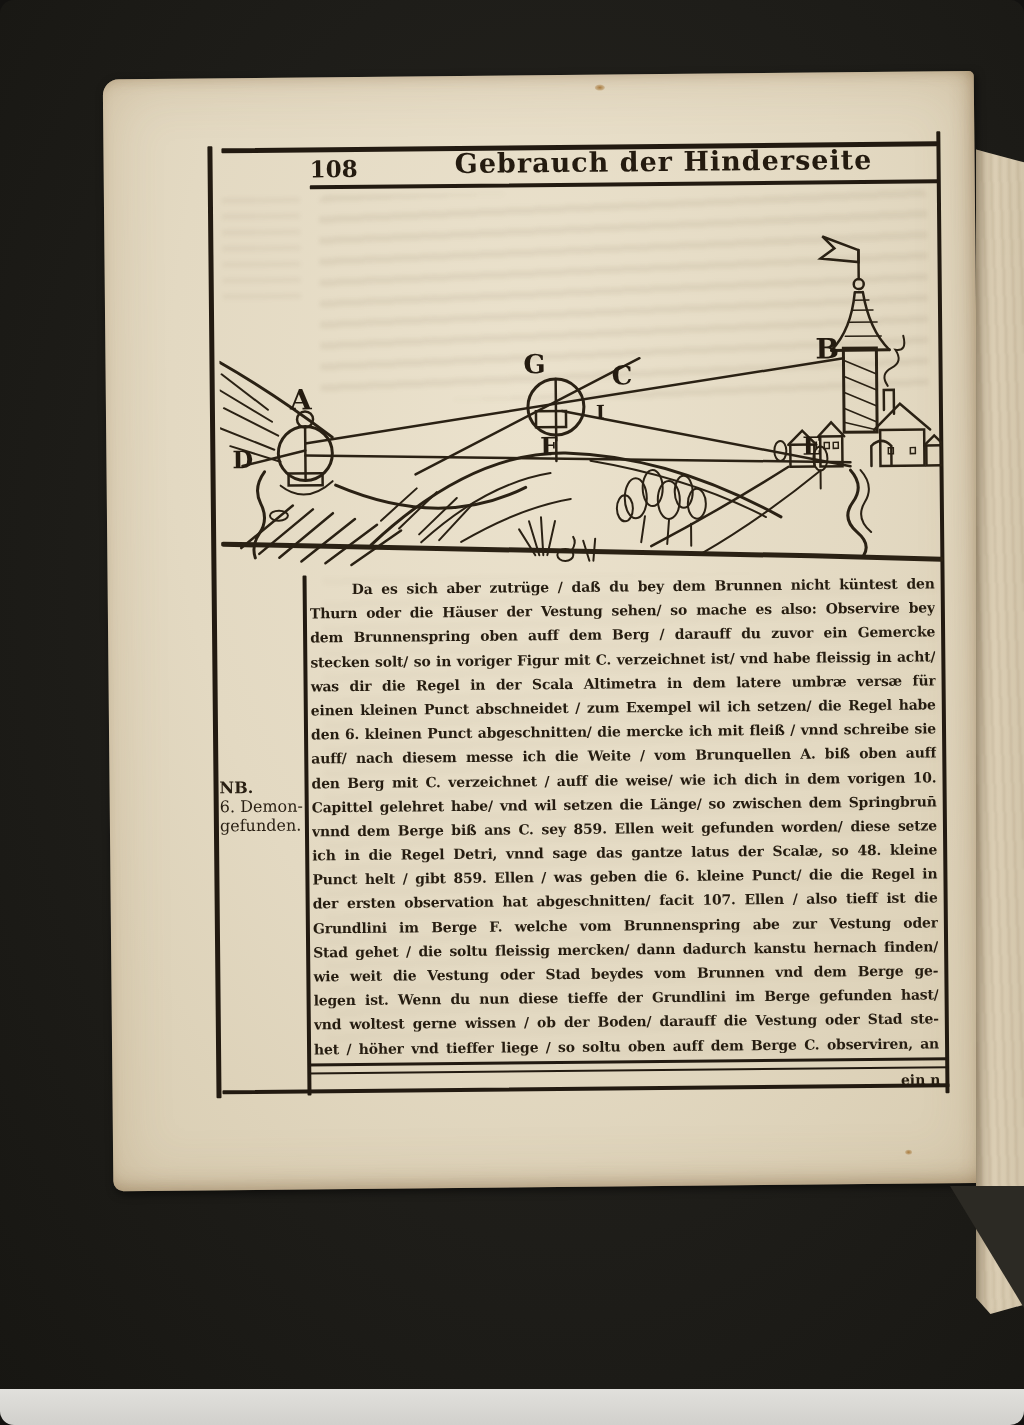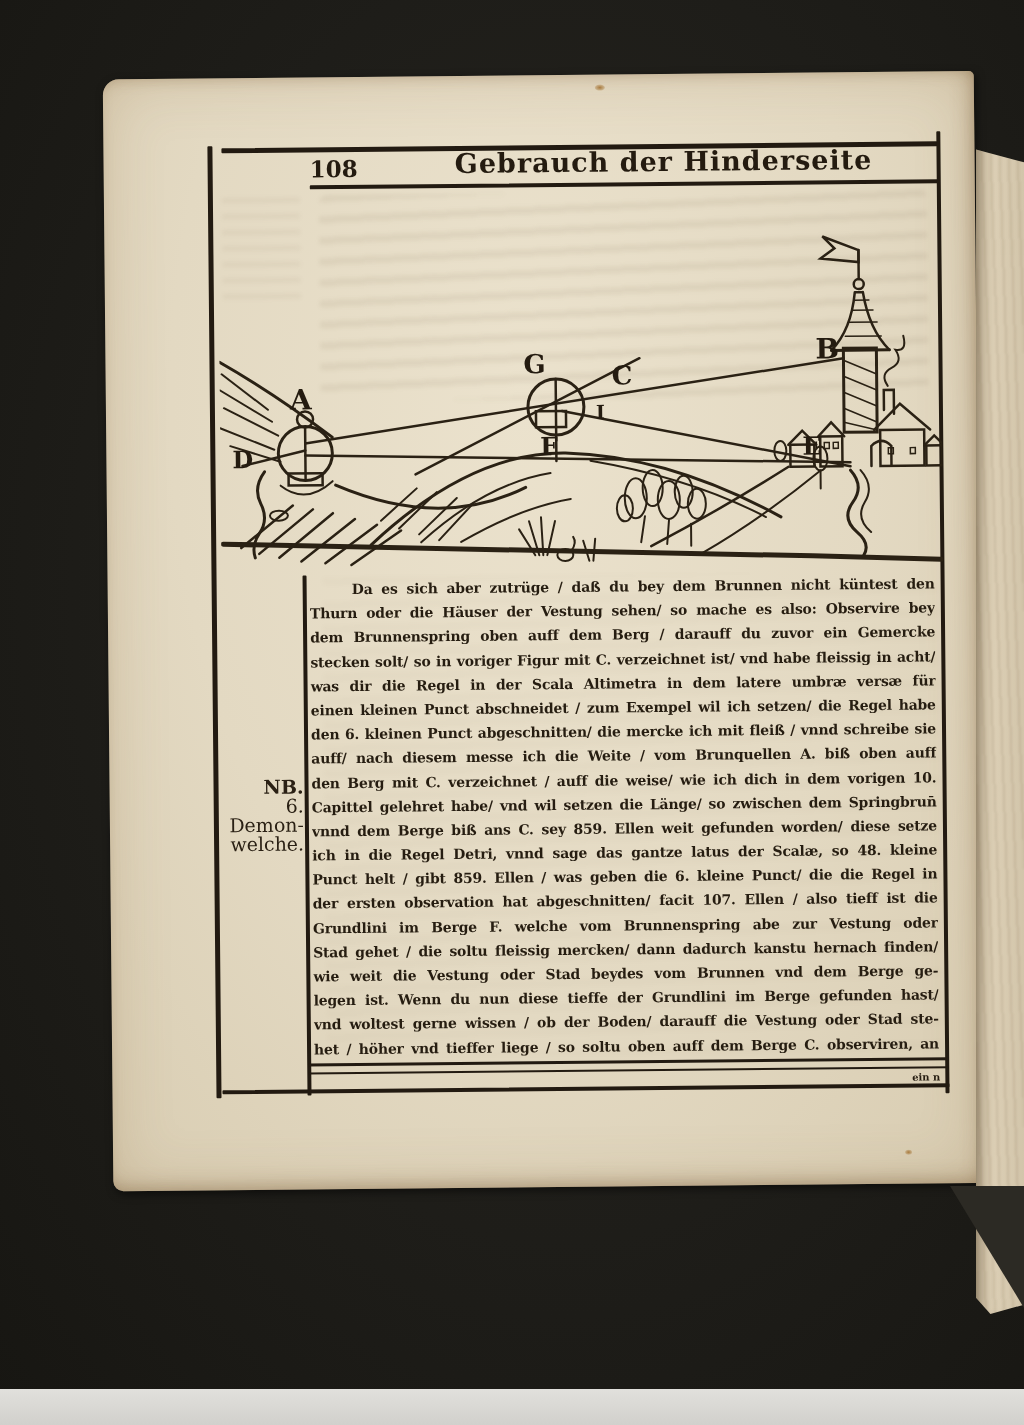--- a/index.html
+++ b/index.html
@@ -1,18 +1,18 @@
 <!DOCTYPE html>
 <html><head>
 <meta charset="utf-8">
 <style>
   html,body{margin:0;padding:0;background:#131210;}
   #canvas{position:relative;width:1024px;height:1425px;overflow:hidden;
     background:radial-gradient(ellipse at 55% 42%, #27251f 0%, #1e1d19 55%, #171612 100%);
-    font-family:"DejaVu Serif",serif;}
+    font-family:"DejaVu Serif",serif;border-radius:14px;}
 
   
   .page{position:absolute;left:107px;top:76px;width:871px;height:1112px;
     transform:rotate(-0.55deg);transform-origin:40% 40%;
     background:radial-gradient(ellipse at 48% 30%, #ebe2cd 0%, #e3d9c2 55%, #d8ccb1 100%);
     border-radius:16px 5px 8px 10px;
     box-shadow: inset 0 0 60px rgba(140,105,60,.22),
                 inset -14px 0 22px -14px rgba(110,80,45,.45),
                 inset 0 -14px 20px -12px rgba(110,80,45,.40),
                 inset 0 10px 16px -12px rgba(120,90,50,.35),
@@ -39,25 +39,25 @@
   
   .wood{position:absolute;left:114px;top:136px;width:722px;height:360px;}
   .wood text{font-family:"DejaVu Serif",serif;font-weight:700;fill:#241b10;}
 
   
   .textblock{position:absolute;left:202px;top:500px;width:625px;}
   .bl{height:24.2px;line-height:24.2px;font-size:14px;font-weight:700;color:#261d11;
     white-space:nowrap;overflow:hidden;text-align:justify;text-align-last:justify;
     letter-spacing:-0.2px;}
   .bl:first-child{padding-left:42px;}
-  .marg{position:absolute;left:110px;top:700px;width:84px;text-align:right;
-    font-size:19px;line-height:19px;color:#2a2014;}
+  .marg{position:absolute;left:110px;top:700px;width:84px;text-align:left;
+    font-size:16px;line-height:19px;color:#2a2014;}
   .marg .m0{font-weight:700;}
   .catch{position:absolute;left:742px;top:1000px;width:86px;text-align:right;
-    font-size:10px;font-weight:700;color:#261d11;}
+    font-size:14px;font-weight:700;color:#261d11;}
 
   
   .sliver{position:absolute;left:976px;top:146px;width:48px;height:1168px;
     background:linear-gradient(90deg,#cdc0a5,#dbceb4 40%,#d2c5aa);
     clip-path:polygon(0 0.3%,100% 1.4%,100% 99.2%,30% 100%,0 98.6%);
     box-shadow:inset 10px 0 12px -8px rgba(70,50,25,.55);}
   .sliver .streaks{position:absolute;left:0;top:0;right:0;bottom:0;
     background:repeating-linear-gradient(88deg, rgba(110,90,60,.18) 0 2px, rgba(0,0,0,0) 2px 9px);
     filter:blur(1.2px);opacity:.8;}
   .wedge{position:absolute;left:950px;top:1186px;width:74px;height:122px;background:#2c2a24;
@@ -193,21 +193,21 @@
       <text x="392" y="174" font-size="26">C</text>
       <text x="376" y="208" font-size="19">I</text>
       <text x="320" y="244" font-size="25">F</text>
       <text x="596" y="150" font-size="28">B</text>
       <text x="582" y="246" font-size="25">E</text>
     </svg>
 
     <div class="marg">
       <div class="m0">NB.</div>
       <div>6. Demon-</div>
-      <div>welche.</div>
+      <div>gefunden.</div>
     </div>
 
     <div class="textblock">
       <div class="bl">Da es sich aber zutrüge / daß du bey dem Brunnen nicht küntest den</div>
       <div class="bl">Thurn oder die Häuser der Vestung sehen/ so mache es also: Observire bey</div>
       <div class="bl">dem Brunnenspring oben auff dem Berg / darauff du zuvor ein Gemercke</div>
       <div class="bl">stecken solt/ so in voriger Figur mit C. verzeichnet ist/ vnd habe fleissig in acht/</div>
       <div class="bl">was dir die Regel in der Scala Altimetra in dem latere umbræ versæ für</div>
       <div class="bl">einen kleinen Punct abschneidet / zum Exempel wil ich setzen/ die Regel habe</div>
       <div class="bl">den 6. kleinen Punct abgeschnitten/ die mercke ich mit fleiß / vnnd schreibe sie</div>

